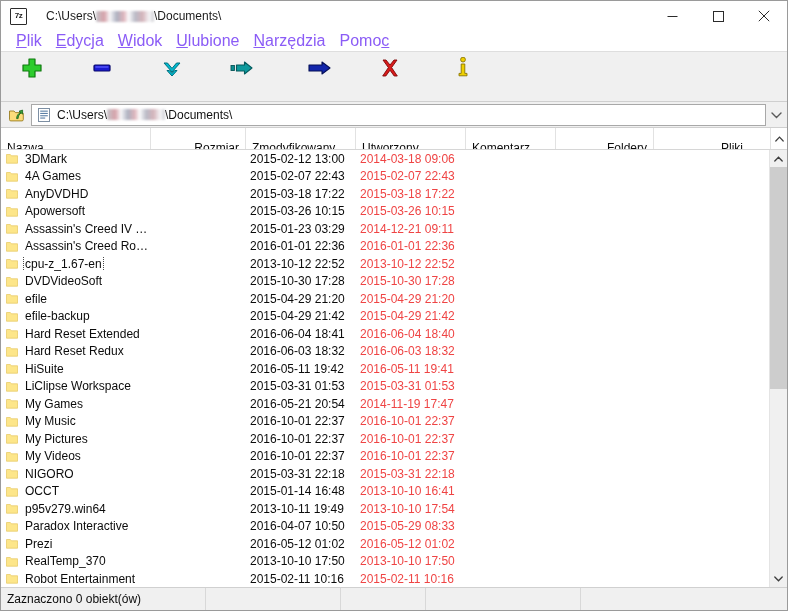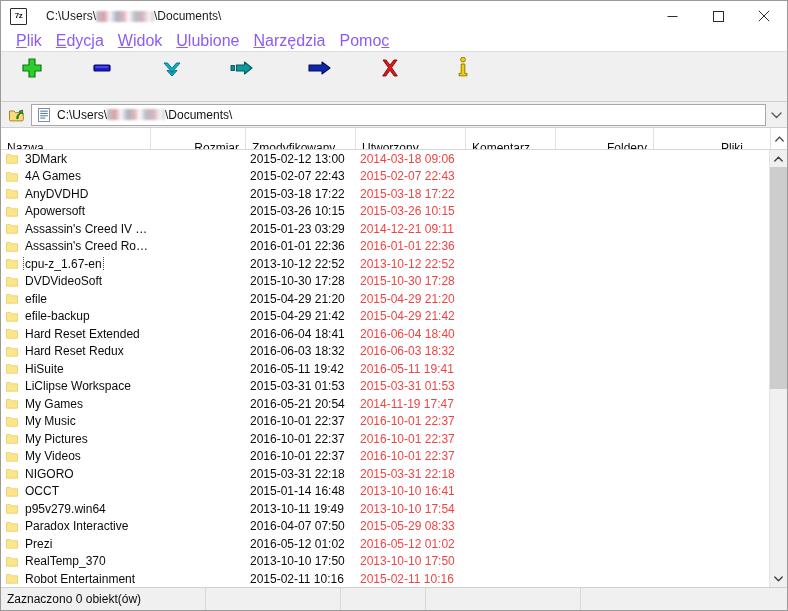--- a/index.html
+++ b/index.html
@@ -673,21 +673,21 @@
             <div class="c-files"></div>
           </div>
           <div class="row">
             <div class="c-name">
               <svg class="folder-ico" viewBox="0 0 12 11">
                 <path d="M0.5 1.5 H4.3 L5.4 2.8 H11.5 V10.2 H0.5 Z" fill="#fde68a" stroke="#e8cc6a" stroke-width="0.8"></path>
               </svg>
               <span class="name-txt">Paradox Interactive</span>
             </div>
             <div class="c-size"></div>
-            <div class="c-mod">2016-04-07 07:50</div>
+            <div class="c-mod">2016-04-07 10:50</div>
             <div class="c-cre">2015-05-29 08:33</div>
             <div class="c-com"></div>
             <div class="c-fold"></div>
             <div class="c-files"></div>
           </div>
           <div class="row">
             <div class="c-name">
               <svg class="folder-ico" viewBox="0 0 12 11">
                 <path d="M0.5 1.5 H4.3 L5.4 2.8 H11.5 V10.2 H0.5 Z" fill="#fde68a" stroke="#e8cc6a" stroke-width="0.8"></path>
               </svg>

